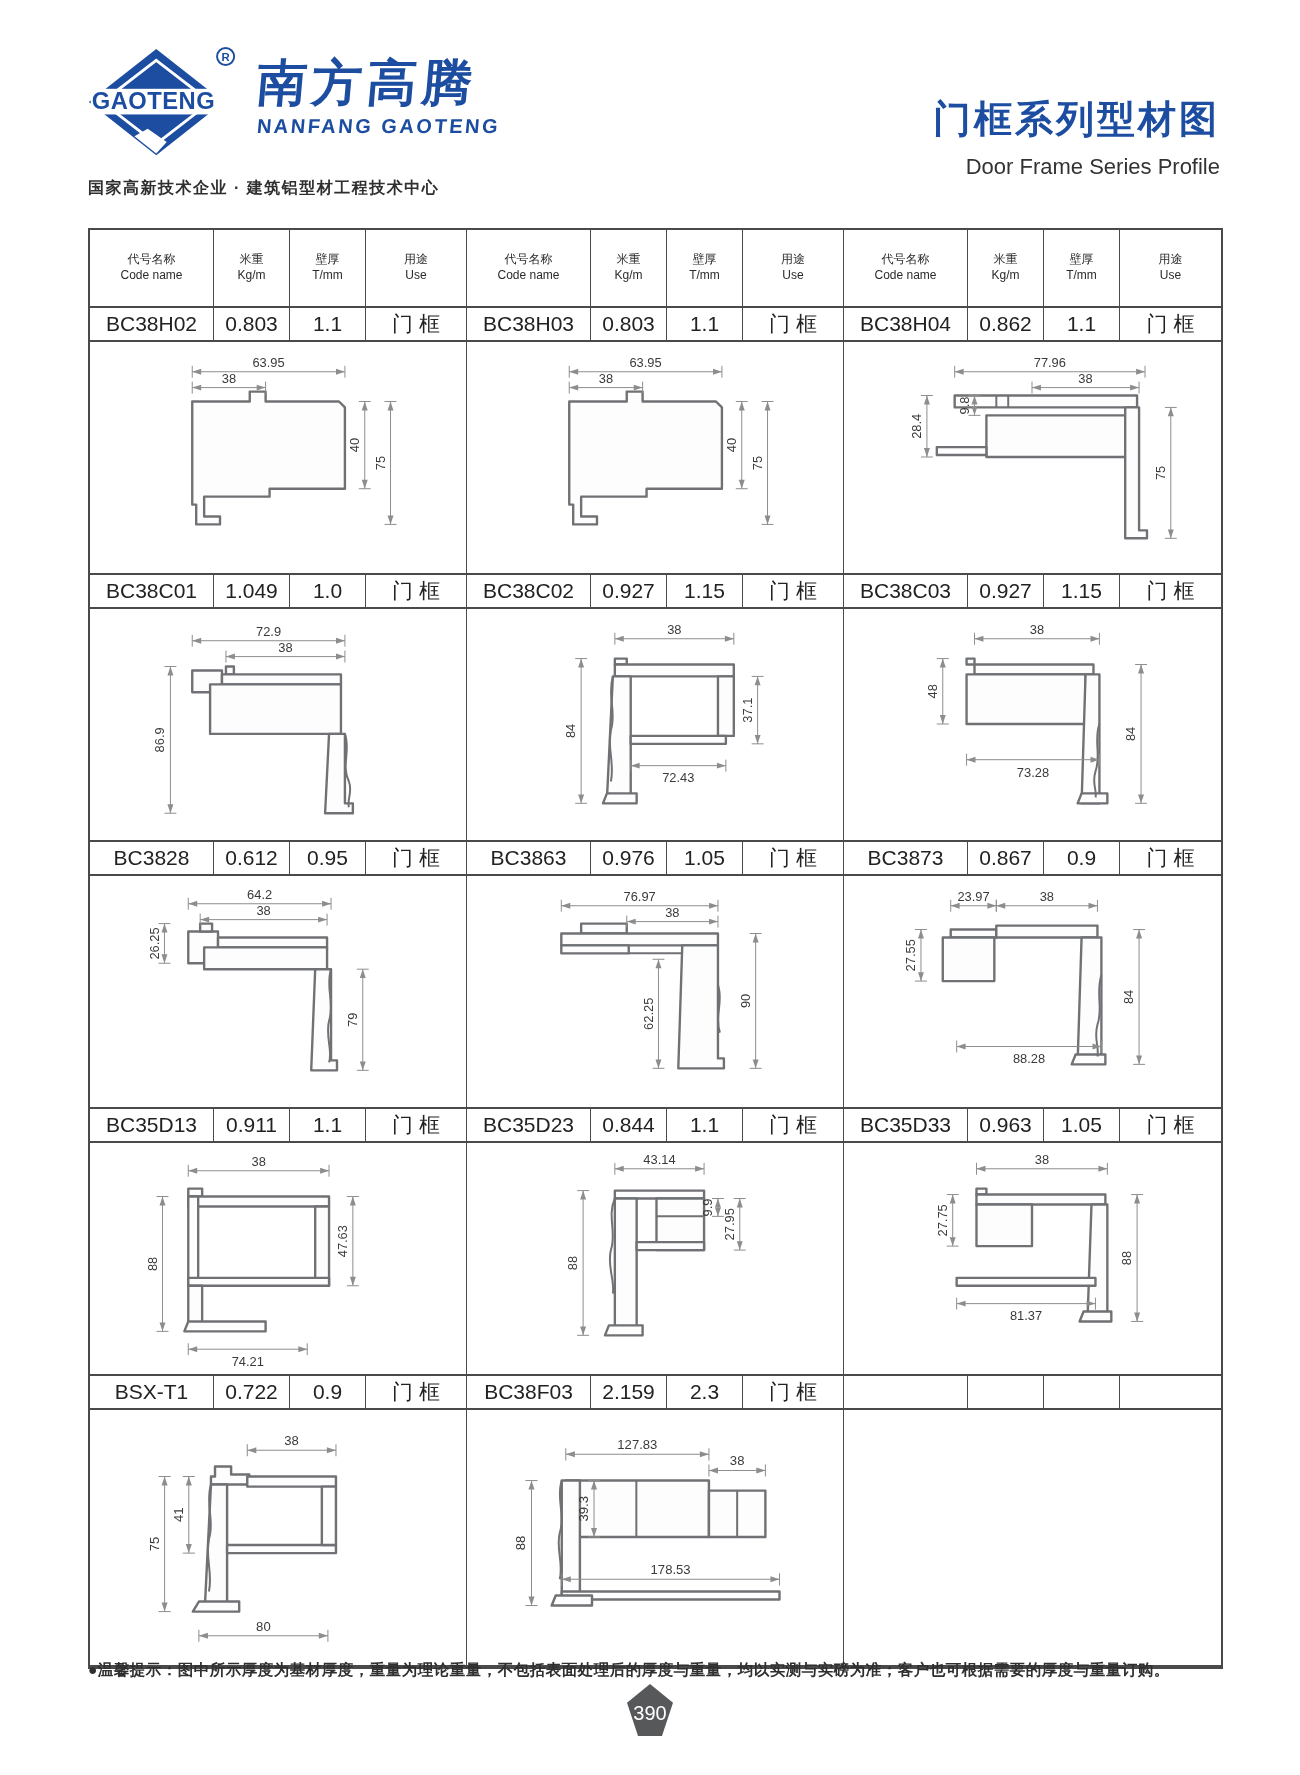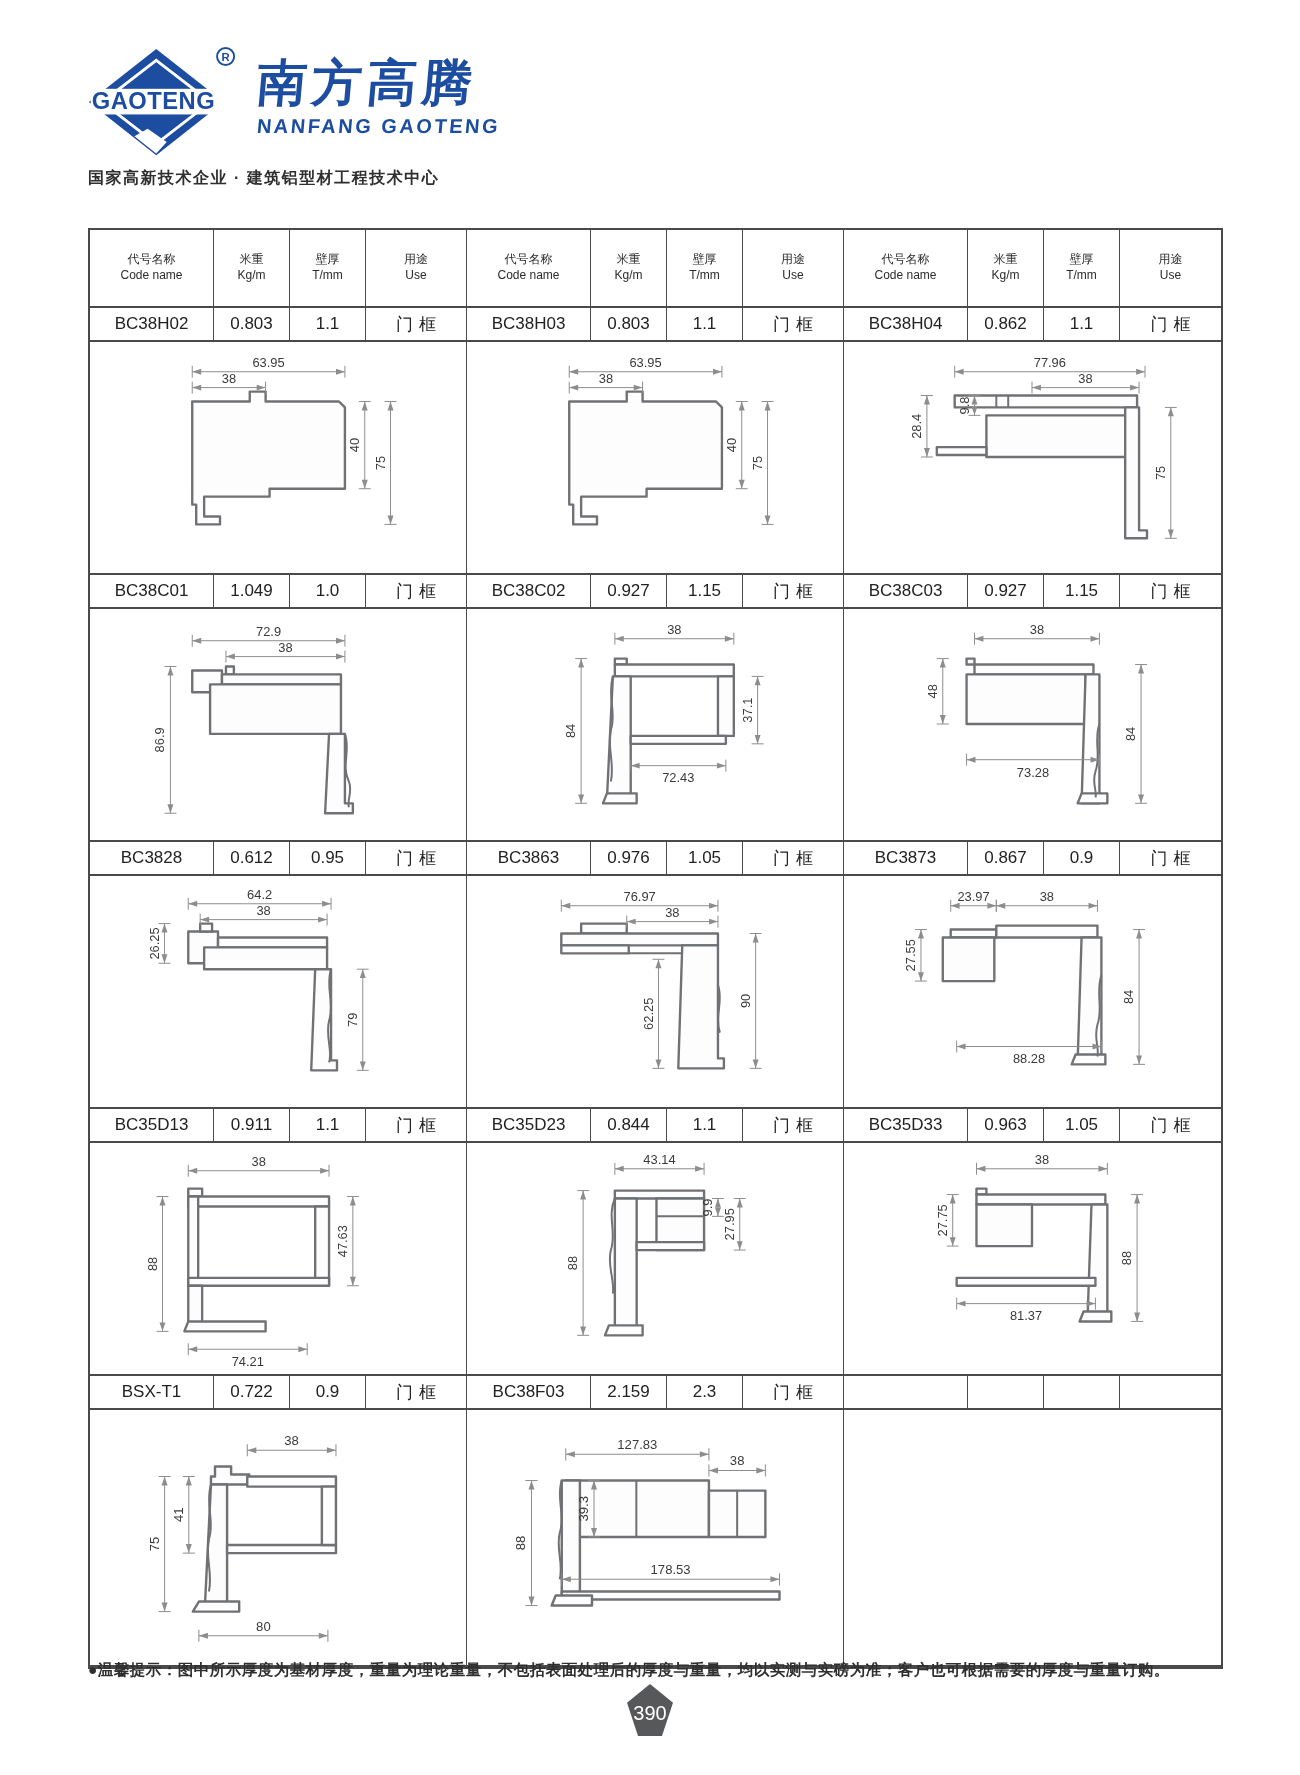--- a/index.html
+++ b/index.html
@@ -8,37 +8,37 @@
     font-family:"Liberation Sans",sans-serif;color:#2c2c2c;overflow:hidden;
   }
   .page{position:absolute;inset:0;}
 
   
   .brand-row{position:absolute;left:85px;top:44px;display:flex;align-items:flex-start;}
   .logo-svg{width:152px;height:120px;display:block;}
   .brand-text{margin-left:20px;padding-top:14px;}
   .brand-cn{font-size:50px;font-weight:bold;color:#1c4da0;letter-spacing:5px;transform:skewX(-5deg);line-height:1;}
   .brand-en{font-size:20px;font-weight:bold;color:#1c4da0;letter-spacing:2.5px;margin-top:7px;transform:skewX(-5deg);}
-  .tagline{position:absolute;left:88px;top:168px;font-size:16px;font-weight:bold;color:#2f2f2f;letter-spacing:1.5px;}
+  .tagline{position:absolute;left:88px;top:178px;font-size:16px;font-weight:bold;color:#2f2f2f;letter-spacing:1.5px;}
   .title-block{position:absolute;right:80px;top:94px;text-align:right;}
   .title-cn{font-size:38px;font-weight:bold;color:#1c4da0;letter-spacing:3px;}
   .title-en{font-size:22px;color:#333;margin-top:9px;}
 
   
   .ptable{
     position:absolute;left:88px;top:228px;width:1131px;
     border:2px solid #4a4a4b;display:grid;
     grid-template-columns:124px 76px 76px 101px 124px 76px 76px 101px 124px 76px 76px 101px;
     background:#fff;
   }
   .cell{border-right:1px solid #4a4a4b;border-bottom:2px solid #4a4a4b;
         display:flex;align-items:center;justify-content:center;box-sizing:border-box;background:#fff;}
   .cell.last{border-right:none;}
   .hdr{height:78px;flex-direction:column;font-size:12px;line-height:1.3;color:#2b2b2b;}
-  .cde{height:34px;font-size:17px;color:#222;}
+  .cde{height:34px;font-size:21px;color:#222;}
   .use-val{letter-spacing:6px;text-indent:6px;}
   .drw{height:233px;grid-column:span 4;padding:0;}
   .drw.tall{height:257px;}
   .drw svg{width:100%;height:100%;display:block;}
 
   
   .foot-note{position:absolute;left:88px;top:1660px;font-size:15.5px;color:#2f2f2f;letter-spacing:0.5px;font-weight:bold;}
   .page-badge{
     position:absolute;left:627px;top:1684px;width:46px;height:52px;background:#57585a;
     clip-path:polygon(50% 0%,100% 36%,76% 100%,24% 100%,0% 36%);
@@ -62,20 +62,24 @@
       <circle cx="148" cy="12" r="9" fill="#ffffff" stroke="#1c4da0" stroke-width="2"></circle>
       <text x="148" y="16.5" text-anchor="middle" font-size="12" font-weight="bold" fill="#1c4da0">R</text>
     </svg>
     <div class="brand-text">
       <div class="brand-cn">南方高腾</div>
       <div class="brand-en">NANFANG GAOTENG</div>
     </div>
   </div>
   <div class="tagline">国家高新技术企业 · 建筑铝型材工程技术中心</div>
 
+  <div class="title-block">
+    <div class="title-cn">门框系列型材图</div>
+    <div class="title-en">Door Frame Series Profile</div>
+  </div>
 
   <div class="ptable" id="ptable">
       <div class="cell hdr">
         <div class="">代号名称</div>
         <div class="">Code name</div>
       </div>
       <div class="cell hdr">
         <div class="">米重</div>
         <div class="">Kg/m</div>
       </div>

